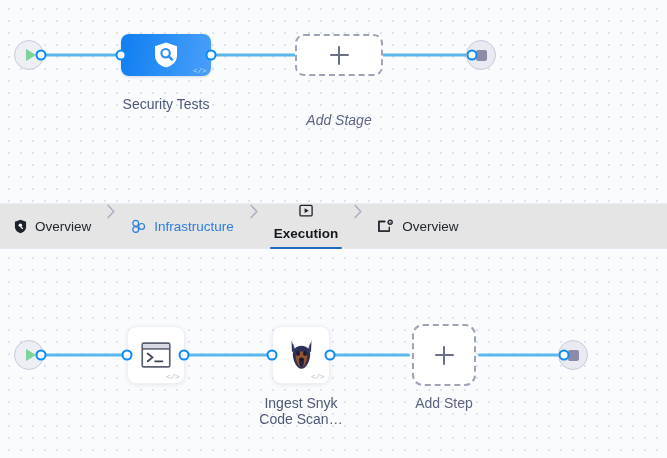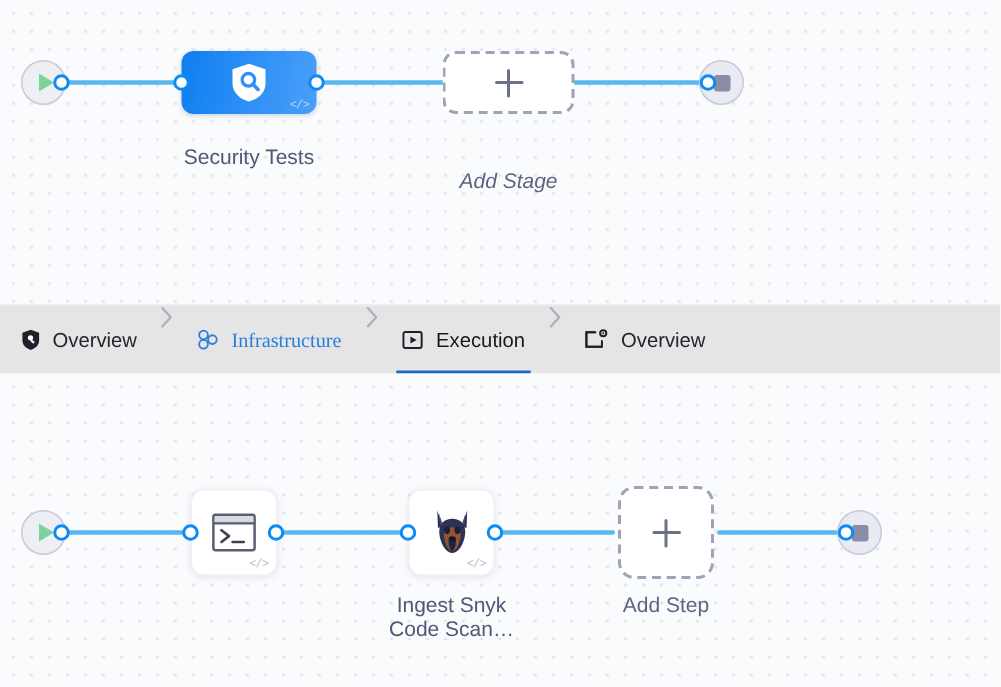--- a/index.html
+++ b/index.html
@@ -116,22 +116,22 @@
     display: flex; align-items: flex-start; box-sizing: border-box;
     padding-left: 12px;
   }
   .tab {
     display: flex; align-items: center; gap: 8px;
     height: 45px; padding: 0 2px; box-sizing: border-box;
     font-size: 13.5px; color: #22262f; cursor: pointer;
     position: relative;
   }
   .tab .t-ico { display: flex; align-items: center; }
-  .tab.is-link { color: #2b7ddc; font-family: Liberation Serif, serif; }
-  .tab.is-active { color: #15191f; font-weight: normal; }
+  .tab.is-link { color: #2b7ddc; }
+  .tab.is-active { color: #15191f; font-weight: bold; flex-direction: column; }
   .tab.is-active::after {
     content: ""; position: absolute; left: -2px; right: -2px; bottom: 0;
     height: 2.5px; background: #1f68c4; border-radius: 2px;
   }
   .chev {
     width: 36px; display: flex; align-items: center; justify-content: center;
     color: #aab0c2;
   }
 </style>
 </head>

